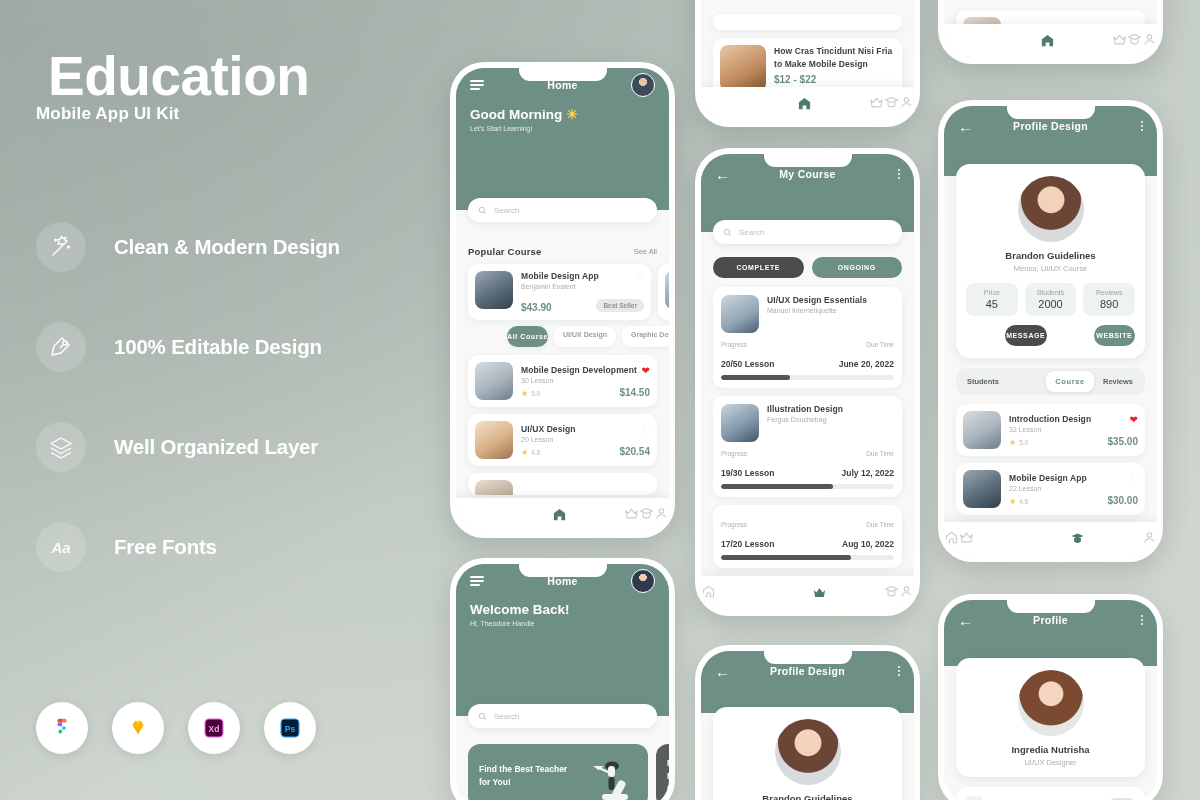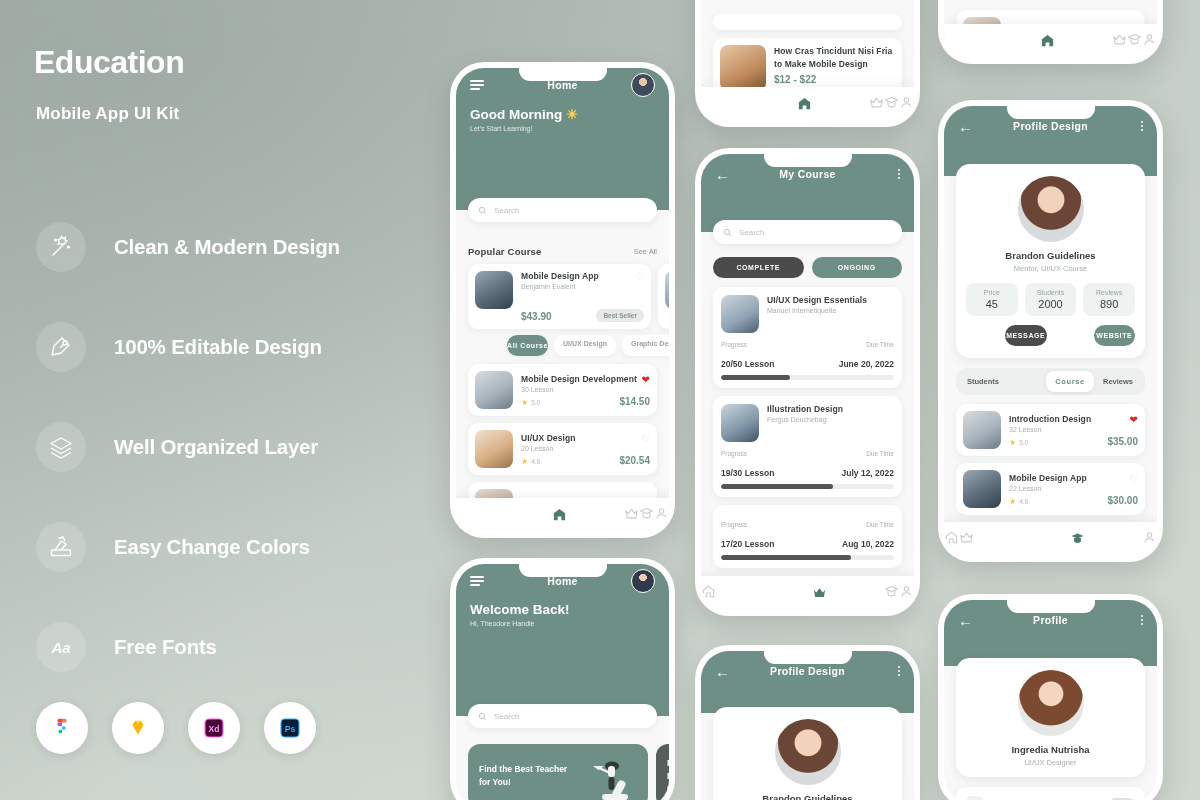--- a/index.html
+++ b/index.html
@@ -15,22 +15,22 @@
   }
   .stage:after{
     content:""; position:absolute; inset:0;
     background: linear-gradient(135deg, rgba(150,163,156,.55) 0%, rgba(197,207,199,.15) 45%, rgba(208,216,208,.0) 70%);
     pointer-events:none;
   }
 
   
   .promo { position:absolute; left:0; top:0; width:420px; height:800px; z-index:3; }
   .promo-title {
-    position:absolute; left:34px; top:44px;
-    font-size:32px; font-weight:bold; color:#fff; letter-spacing:-0.5px;
+    position:absolute; left:48px; top:44px;
+    font-size:55px; font-weight:bold; color:#fff; letter-spacing:-0.5px;
   }
   .promo-sub {
     position:absolute; left:36px; top:104px;
     font-size:17px; font-weight:bold; color:#fff; letter-spacing:.2px;
   }
   .features { position:absolute; left:36px; top:222px; width:360px; }
   .feature { display:flex; align-items:center; height:50px; margin-bottom:50px; }
   .feature-ico {
     width:50px; height:50px; border-radius:50%;
     background:rgba(255,255,255,.16);
@@ -229,30 +229,20 @@
           <svg viewBox="0 0 24 24" fill="none" stroke="#fff" stroke-width="1.4" stroke-linejoin="round">
               <path d="M12 3 2 8.5 12 14l10-5.5z"></path>
               <path d="M2 13l10 5.5L22 13"></path>
               <path d="M2 17.5 12 23l10-5.5"></path>
             </svg>
         </div>
         <div class="feature-label">Well Organized Layer</div>
       </div>
       <div class="feature">
         <div class="feature-ico">
-          <svg viewBox="0 0 24 24" fill="none" stroke="#fff" stroke-width="1.4" stroke-linejoin="round">
-              <rect x="2.5" y="15" width="19" height="5.5" rx="1"></rect>
-              <path d="M6 15 12.5 6l4.5 3.2L12 15"></path>
-              <path d="M9.5 3.5 14 2l2 4.2"></path>
-            </svg>
-        </div>
-        <div class="feature-label">Easy Change Colors</div>
-      </div>
-      <div class="feature">
-        <div class="feature-ico">
             <span class="aa">Aa</span>
           </div>
         <div class="feature-label">Free Fonts</div>
       </div>
     </div>
 
     <div class="apps">
       <div class="app-badge">
         <svg viewBox="0 0 24 24" width="22" height="22">
           <path d="M9 2h3v4H9a2 2 0 010-4z" fill="#f24e1e"></path>
@@ -328,21 +318,21 @@
             <div class="crow">
               <div class="thumb ph-a"></div>
               <div class="cinfo">
                 <div style="display:flex; align-items:flex-start;">
                   <div style="flex:1">
                     <div class="ctitle">Mobile Design App</div>
                     <div class="cauth">Benjamin Evalent</div>
                   </div>
                   <span class="heart">♡</span>
                 </div>
-                <div style="display:flex; align-items:flex-end; justify-content:space-between; margin-top:18px;">
+                <div style="display:flex; align-items:flex-start; justify-content:space-between; margin-top:9px;">
                   <div class="cprice">$43.90</div>
                   <span class="badge-bs">Best Seller</span>
                 </div>
               </div>
             </div>
           </div>
           <div class="card" style="flex:0 0 100px; margin-bottom:0;">
             <div class="thumb ph-b" style="width:38px;height:38px"></div>
           </div>
         </div>

